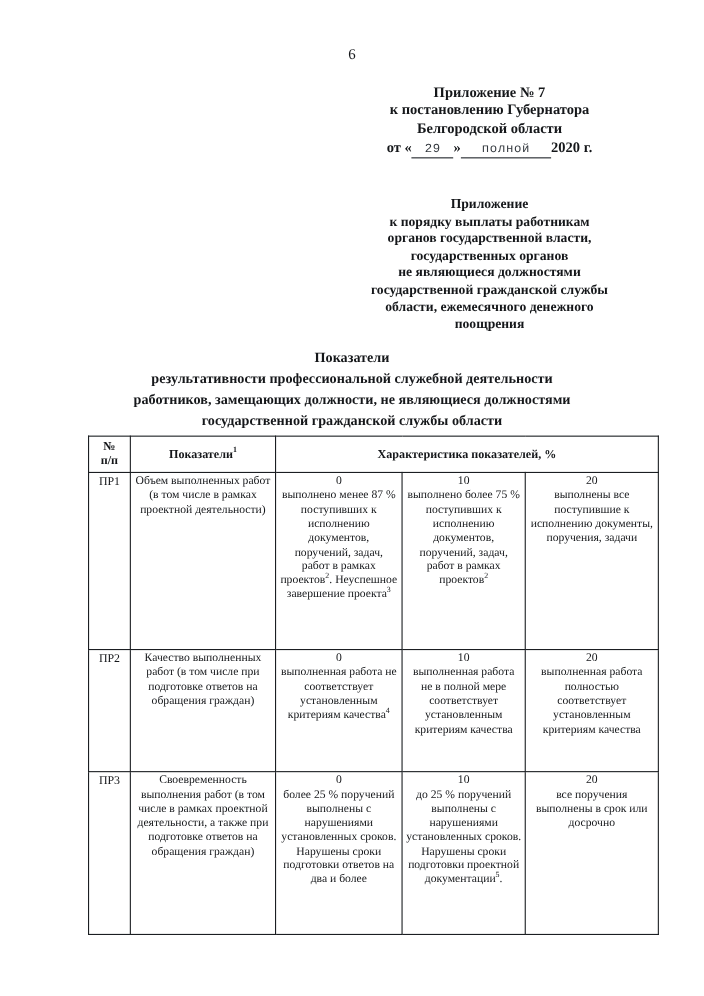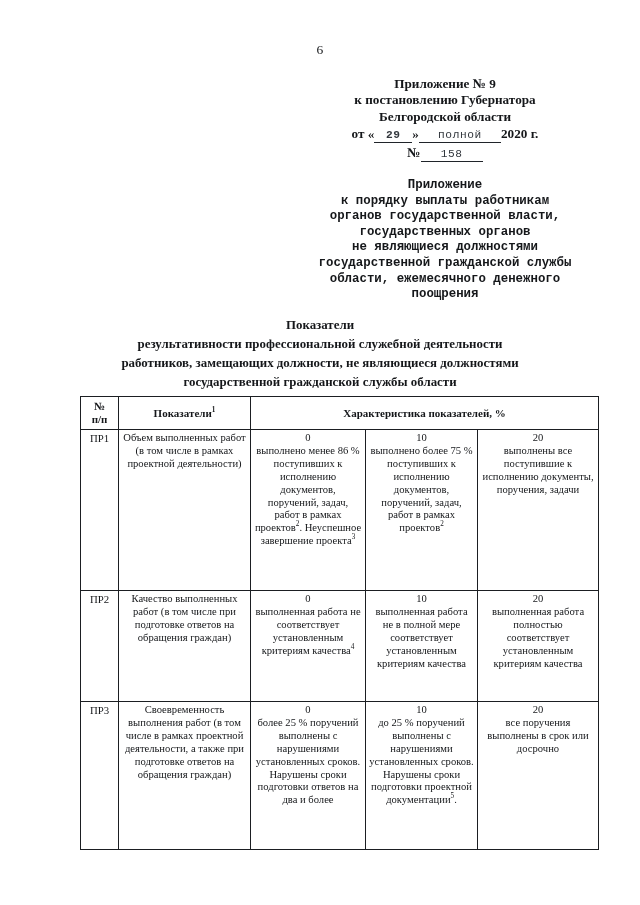--- a/index.html
+++ b/index.html
@@ -57,41 +57,41 @@
     text-align: center;
     font-weight: normal;
     font-family: "Liberation Mono", "DejaVu Sans Mono", monospace;
     font-size: 11.2px;
     letter-spacing: 0.6px;
     line-height: 13px;
     vertical-align: baseline;
     padding: 0 2px;
     color: #33383e;
   }
-  .fill-day   { width: 34px; font-weight: bold; }
+  .fill-day   { width: 34px; }
   .fill-month { width: 78px; }
   .fill-num   { width: 58px; }
   .num-line {
     margin-top: 2px;
     white-space: nowrap;
     font-size: 13.2px;
   }
 
   
   .annex-block {
     position: absolute;
     top: 178px;
     left: 300px;
     width: 290px;
     text-align: center;
     font-weight: bold;
     font-size: 12.4px;
     line-height: 15.6px;
   }
-  .annex-block .line { white-space: nowrap; font-family: Liberation Mono, monospace; }
+  .annex-block .line { white-space: nowrap; }
 
   
   .doc-title {
     position: absolute;
     top: 316px;
     left: 60px;
     width: 520px;
     text-align: center;
     font-weight: bold;
     font-size: 12.9px;
@@ -149,25 +149,24 @@
   .hdr-np { line-height: 12.6px; }
 </style>
 </head>
 <body>
 
 <div class="page">
 
   <div class="page-number">6</div>
 
   <div class="approval-block">
-    <div class="line">Приложение № 9</div>
+    <div class="line">Приложение № 7</div>
     <div class="line">к постановлению Губернатора</div>
     <div class="line">Белгородской области</div>
     <div class="date-line"><b>от «</b><span class="fill fill-day">29</span><b>»</b><span class="fill fill-month">полной</span><b>2020 г.</b></div>
-    <div class="num-line"><b>№</b><span class="fill fill-num">158</span></div>
   </div>
 
   <div class="annex-block">
     <div class="line">Приложение</div>
     <div class="line">к порядку выплаты работникам</div>
     <div class="line">органов государственной власти,</div>
     <div class="line">государственных органов</div>
     <div class="line">не являющиеся должностями</div>
     <div class="line">государственной гражданской службы</div>
     <div class="line">области, ежемесячного денежного</div>
@@ -199,21 +198,21 @@
         <th colspan="3">Характеристика показателей, %</th>
       </tr>
     </thead>
     <tbody>
 
       <tr class="row-pr1">
         <td class="cell-code">ПР1</td>
         <td class="cell-name">Объем выполненных работ (в том числе в рамках проектной деятельности)</td>
         <td>
           <span class="val-head">0</span>
-          <span class="val-body"><span>выполнено менее 86 % поступивших к исполнению документов, поручений, задач, работ в рамках проектов</span><sup>2</sup><span>. Неуспешное завершение проекта</span><sup>3</sup></span>
+          <span class="val-body"><span>выполнено менее 87 % поступивших к исполнению документов, поручений, задач, работ в рамках проектов</span><sup>2</sup><span>. Неуспешное завершение проекта</span><sup>3</sup></span>
         </td>
         <td>
           <span class="val-head">10</span>
           <span class="val-body"><span>выполнено более 75 % поступивших к исполнению документов, поручений, задач, работ в рамках проектов</span><sup>2</sup></span>
         </td>
         <td>
           <span class="val-head">20</span>
           <span class="val-body">выполнены все поступившие к исполнению документы, поручения, задачи</span>
         </td>
       </tr>

